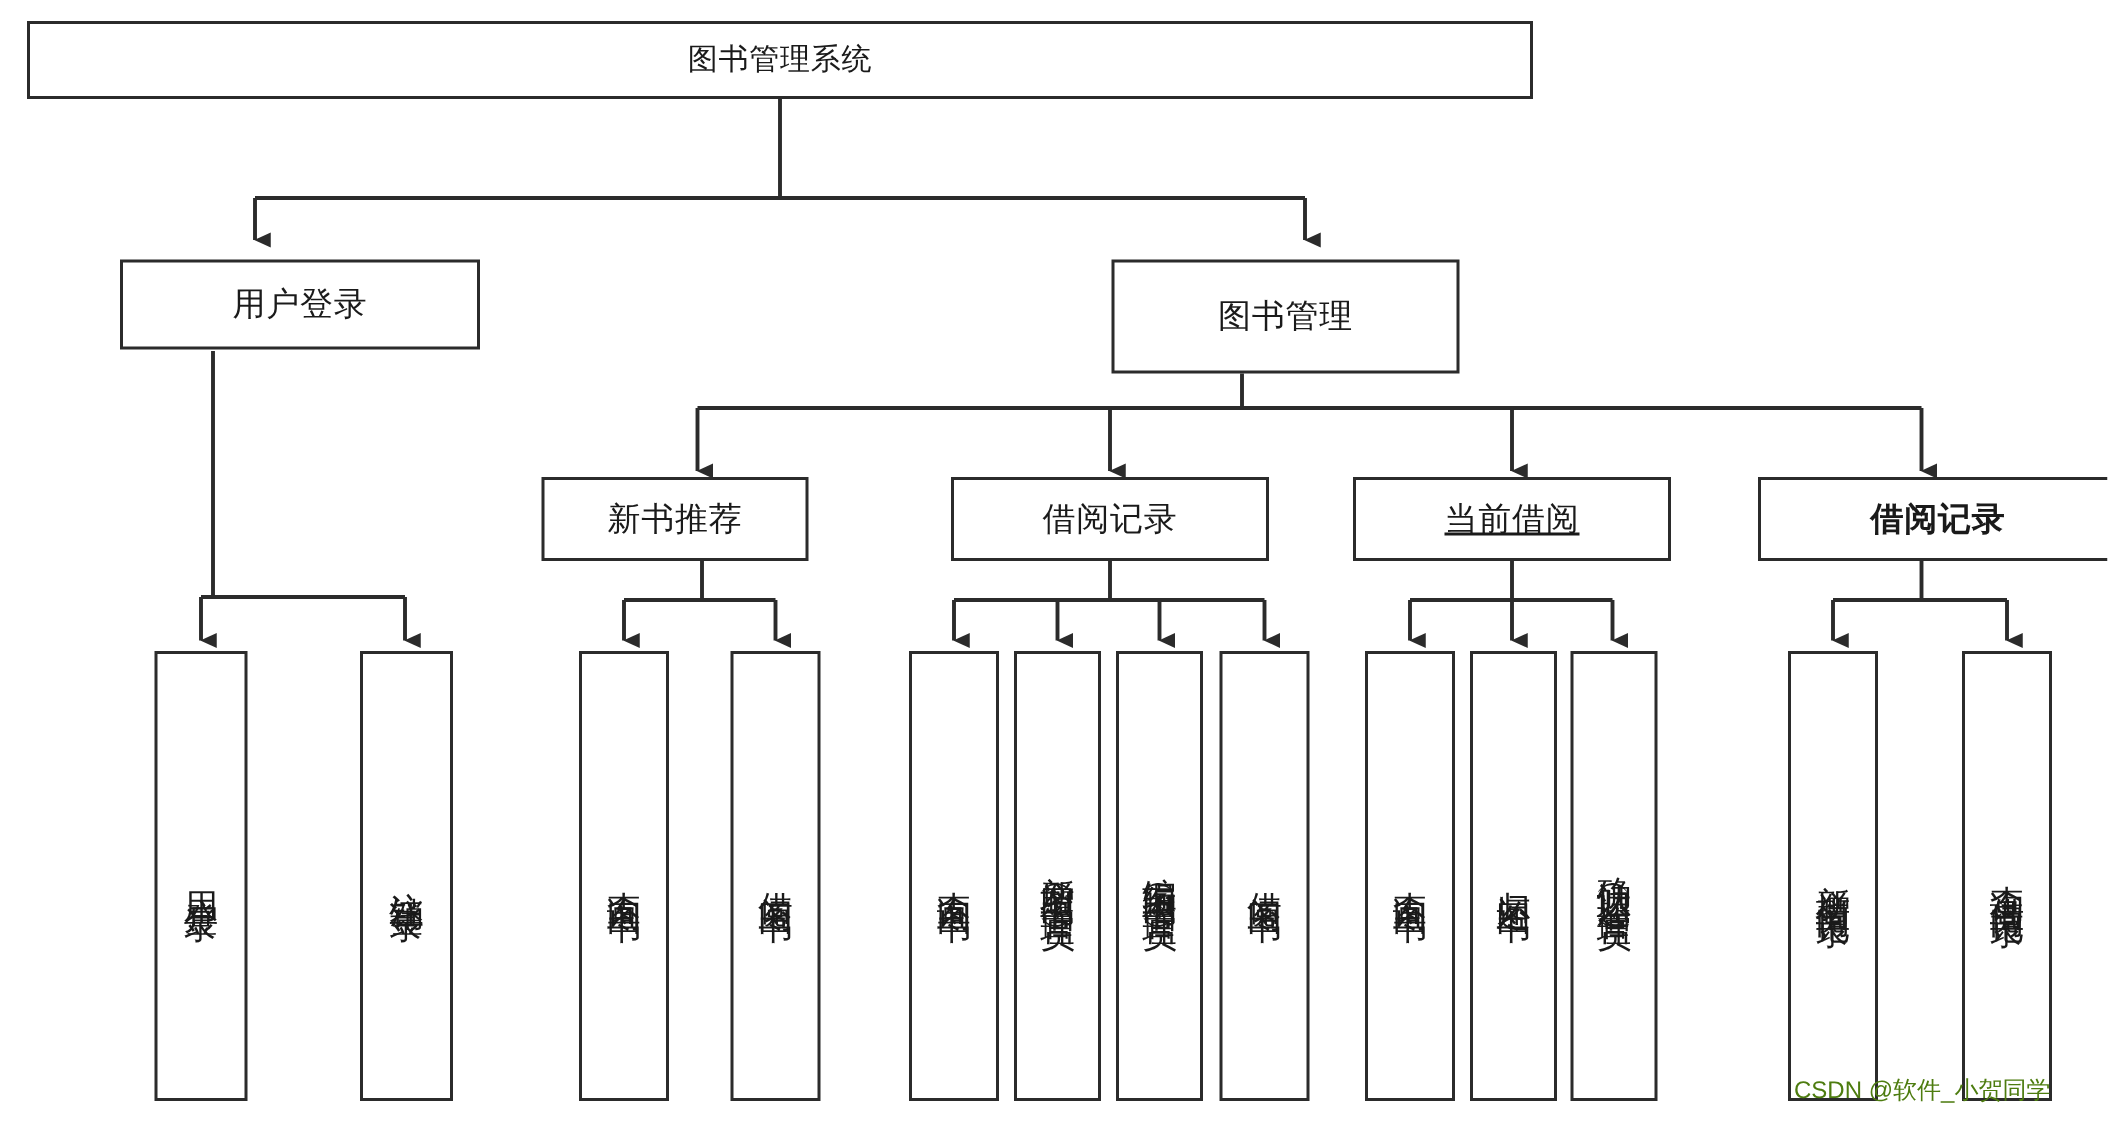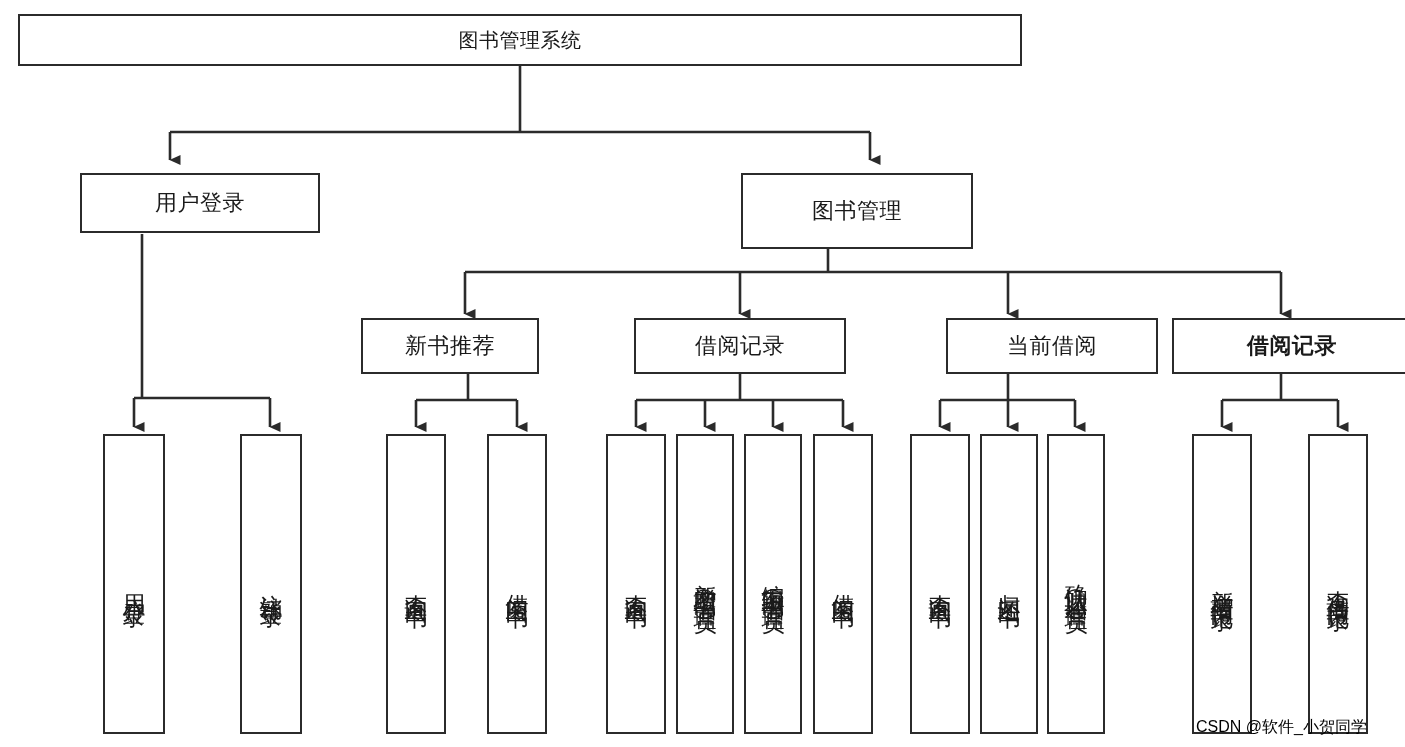--- a/index.html
+++ b/index.html
@@ -57,21 +57,21 @@
     text-orientation: upright;
     font-size: 23px;
     line-height: 1;
     letter-spacing: 4px;
     white-space: nowrap;
     text-align: center;
   }
   .watermark {
     position: absolute;
     font-size: 16px;
-    color: #000000;
+    color: #4d7c0f;
     white-space: nowrap;
     user-select: none;
   }
 </style>
 </head>
 <body>
 
 <div id="canvas">
 
   <svg class="connectors" viewBox="0 0 1405 747" xmlns="http://www.w3.org/2000/svg">
@@ -137,21 +137,21 @@
   </div>
 
   <div class="node horiz" style="left:361px; top:318px; width:178px; height:56px;">
     <span class="label">新书推荐</span>
   </div>
 
   <div class="node horiz" style="left:634px; top:318px; width:212px; height:56px;">
     <span class="label">借阅记录</span>
   </div>
 
-  <div class="node horiz" style="left:946px; top:318px; width:212px; height:56px;">
+  <div class="node horiz" style="left:902px; top:318px; width:212px; height:56px;text-decoration:underline;">
     <span class="label">当前借阅</span>
   </div>
 
   <div class="node horiz" style="left:1172px; top:318px; width:240px; height:56px;font-weight:bold;">
     <span class="label">借阅记录</span>
   </div>
 
   <div class="node vert" style="left:103px; top:434px; width:62px; height:300px;">
     <span class="label">用户登录</span>
   </div>

